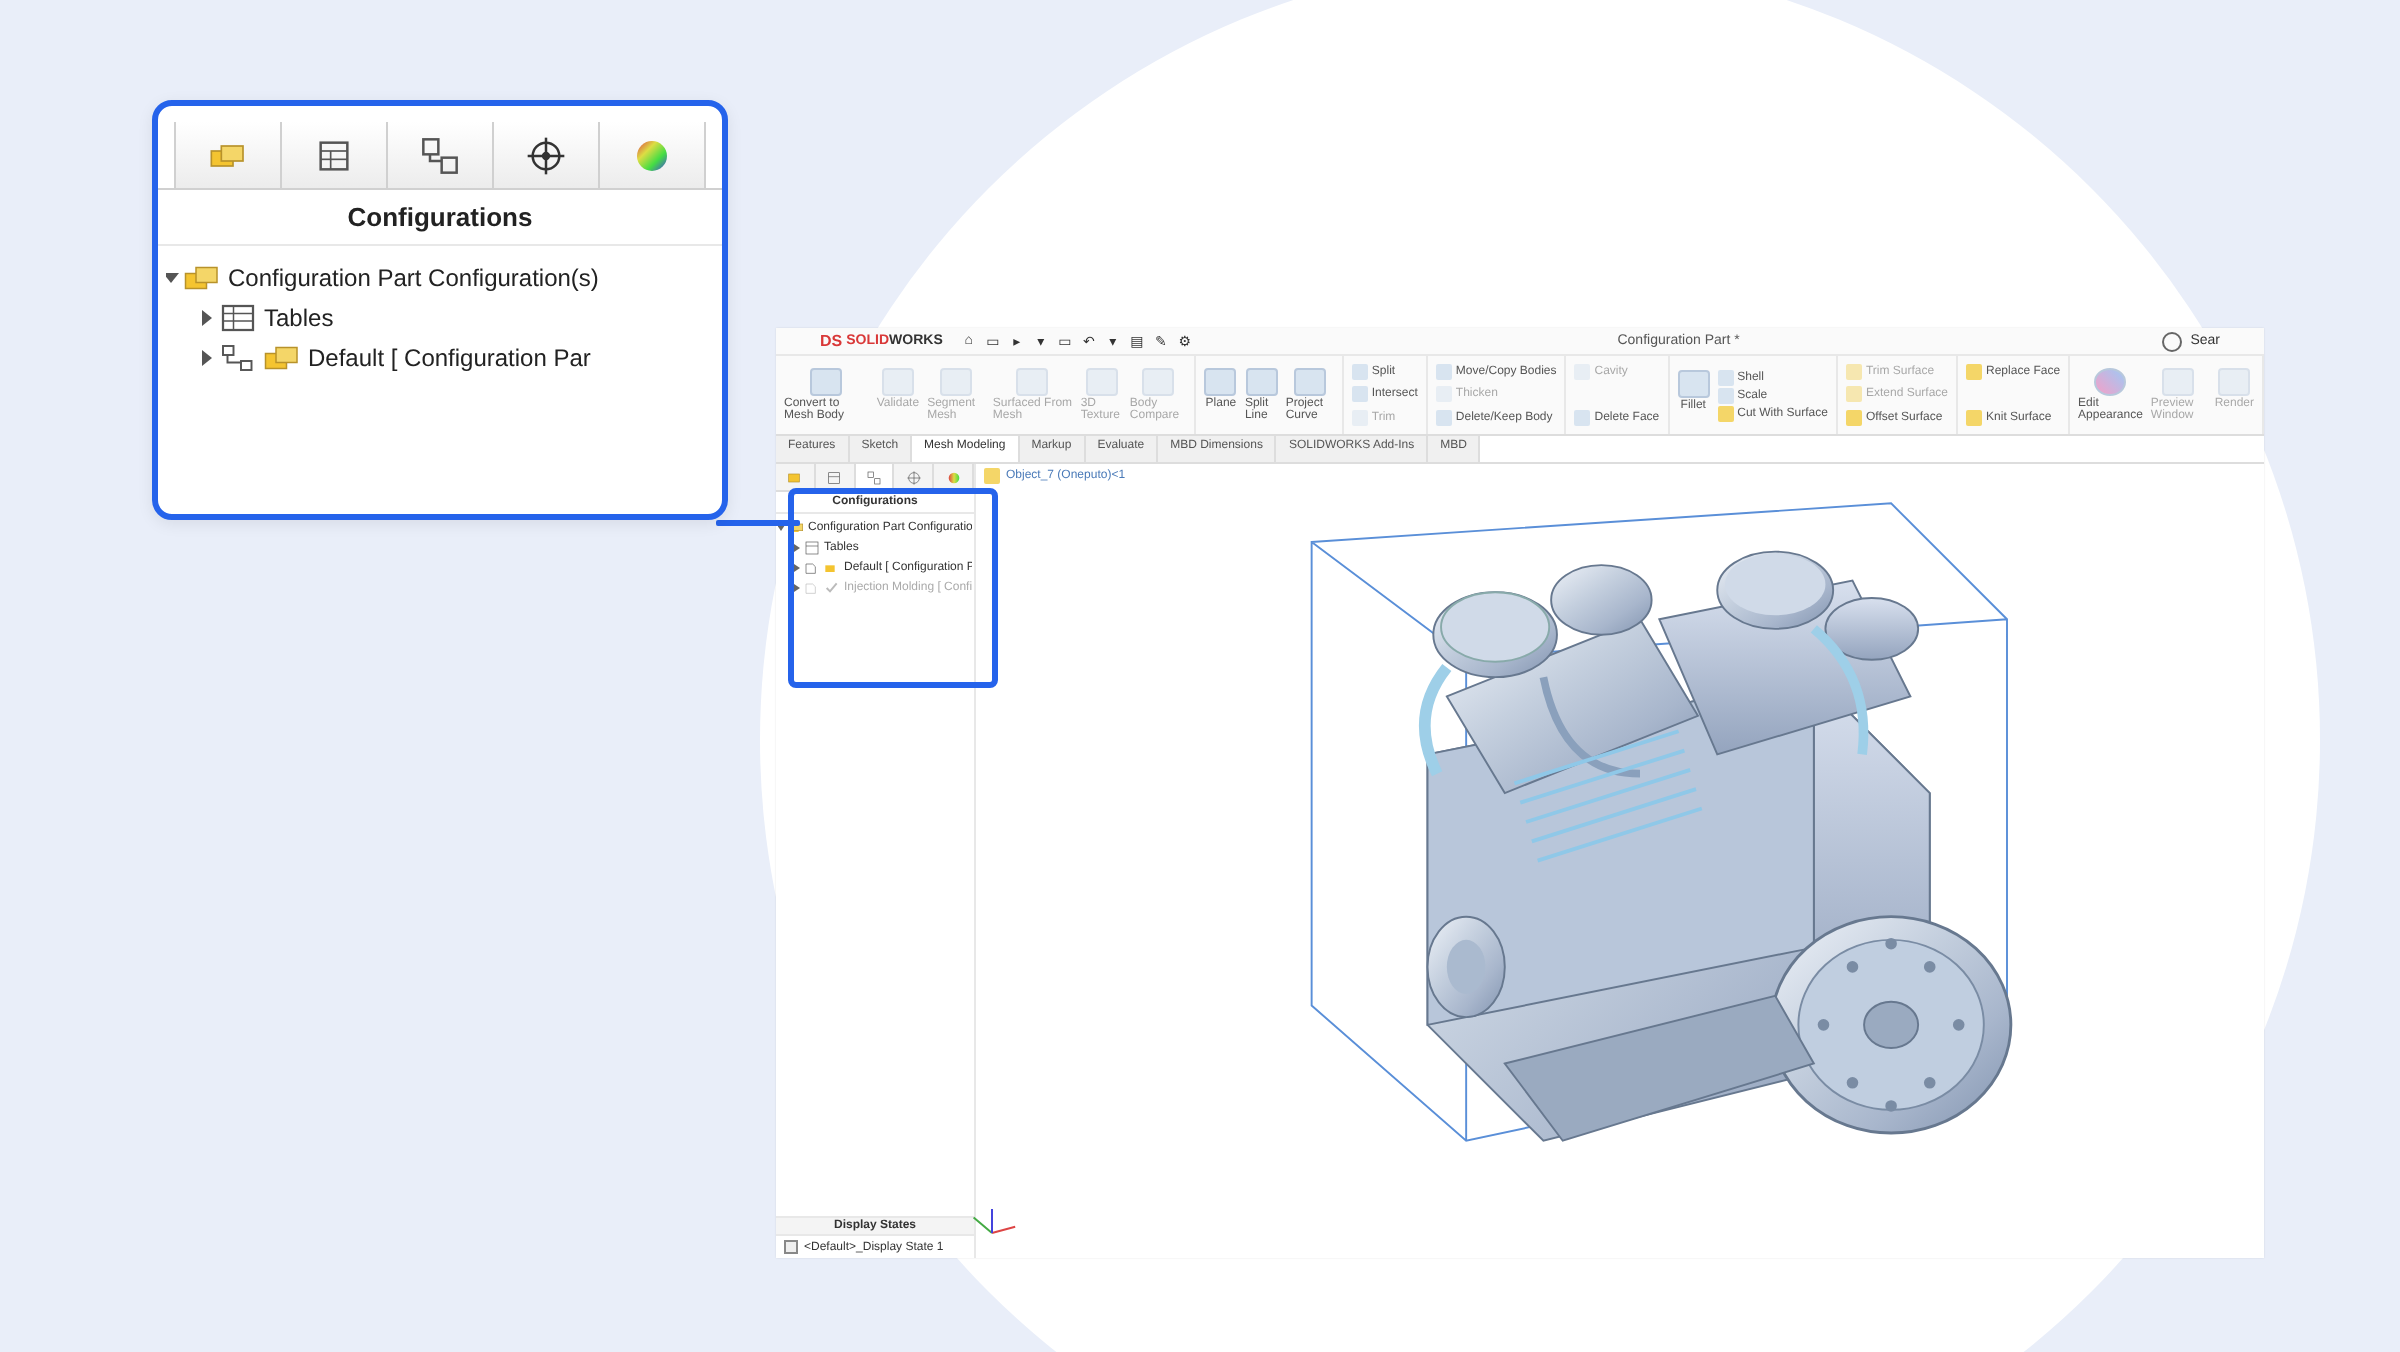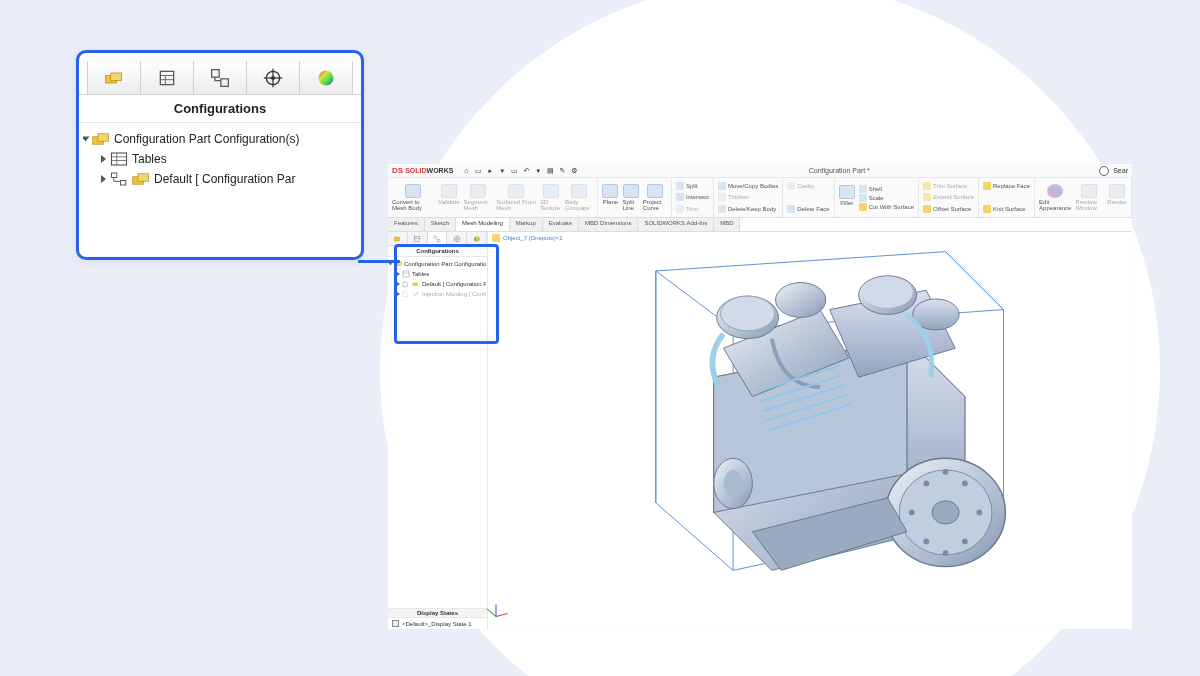--- a/index.html
+++ b/index.html
@@ -1,21 +1,21 @@
 <!DOCTYPE html>
 <html><head>
 <meta charset="utf-8">
 <style>
 *{margin:0;padding:0;box-sizing:border-box}
 body{font-family:'Segoe UI',Tahoma,Arial,sans-serif;background:#e9eef9;width:1200px;height:676px;overflow:hidden;position:relative}
 .bg-circle{position:absolute;width:780px;height:780px;border-radius:50%;background:#fff;top:-20px;left:380px}
 
 
 .app{position:absolute;left:388px;top:164px;width:744px;height:465px;background:#fff;font-size:7px;color:#333;box-shadow:0 0 1px rgba(0,0,0,.1)}
-.titlebar{height:14px;display:flex;align-items:center;padding:0 4px;border-bottom:1px solid #e8e8e8;background:#fafafa}
+.titlebar{height:14px;display:flex;align-items:center;padding:0 22px;border-bottom:1px solid #e8e8e8;background:#fafafa}
 .logo{display:flex;align-items:center;gap:2px;font-weight:bold;font-size:7px}
 .logo-ds{color:#d93838;font-weight:900;font-size:8px}
 .logo-s{color:#d93838}
 .logo-w{color:#333}
 .qat{display:flex;gap:2px;margin-left:8px}
 .qat div{width:10px;height:10px;display:flex;align-items:center;justify-content:center}
 .title-center{flex:1;text-align:center;color:#555}
 .title-right{display:flex;align-items:center;gap:4px}
 .search-ico{width:10px;height:10px;border:1px solid #666;border-radius:50%;position:relative}
 

